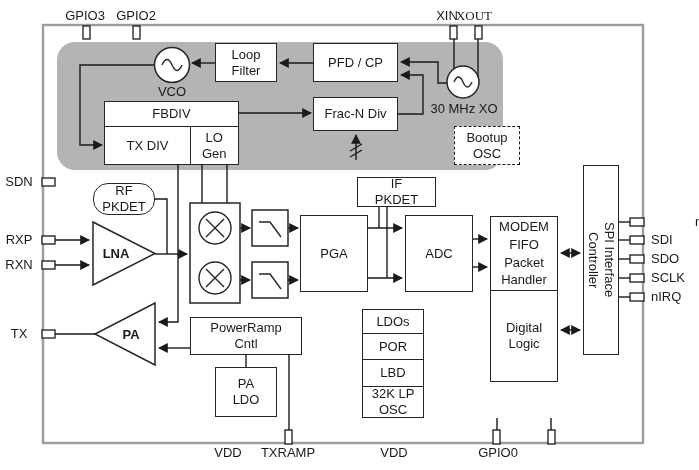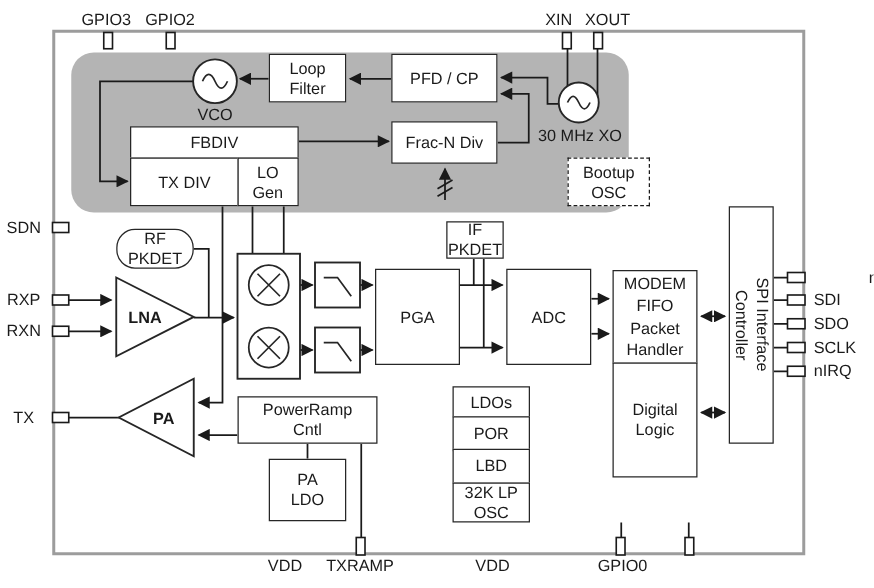--- a/index.html
+++ b/index.html
@@ -130,21 +130,21 @@
   <div class="blk" style="left:313px;top:43px;width:85px;height:39px;">PFD / CP</div>
   <div class="blk" style="left:104px;top:101px;width:135px;height:26px;text-align:center;">FBDIV</div>
   <div class="blk" style="left:104px;top:126px;width:87px;height:39px;">TX DIV</div>
   <div class="blk" style="left:189.5px;top:126px;width:49.5px;height:39px;">LO
 Gen</div>
   <div class="blk" style="left:313px;top:97px;width:85px;height:34px;">Frac-N Div</div>
   <div class="blk dashed" style="left:420px;top:126px;width:66px;height:39px;margin-left:34px;">Bootup
 OSC</div>
   <div class="blk" style="left:93px;top:183px;width:62px;height:32px;border-radius:15px;">RF
 PKDET</div>
-  <div class="blk" style="left:357px;top:177px;width:46px;height:30px;">IF
+  <div class="blk" style="left:357px;top:177px;width:79px;height:30px;">IF
 PKDET</div>
   <div class="blk" style="left:300px;top:215px;width:68px;height:77px;">PGA</div>
   <div class="blk" style="left:405px;top:215px;width:68px;height:77px;">ADC</div>
   <div class="blk" style="left:490px;top:216px;width:68px;height:75px;line-height:1.35;">MODEM
 FIFO
 Packet
 Handler</div>
   <div class="blk" style="left:490px;top:289.5px;width:68px;height:92px;">Digital
 Logic</div>
   <div class="blk vtext" style="left:583px;top:165px;width:36px;height:190px;">SPI Interface
@@ -160,21 +160,21 @@
 OSC</div>
 
   <div class="overlabel" style="left:98px;top:246px;width:36px;">LNA</div>
   <div class="overlabel" style="left:116px;top:327px;width:30px;">PA</div>
   <div class="lbl c" style="left:150px;top:85px;width:44px;">VCO</div>
   <div class="lbl c" style="left:420px;top:102px;width:88px;">30 MHz XO</div>
 
   <div class="lbl c" style="left:57px;top:9px;width:56px;">GPIO3</div>
   <div class="lbl c" style="left:108px;top:9px;width:56px;">GPIO2</div>
   <div class="lbl c" style="left:432px;top:9px;width:30px;">XIN</div>
-  <div class="lbl c" style="left:462px;top:9px;width:48px;">XOUT</div>
+  <div class="lbl c" style="left:450px;top:9px;width:48px;font-family:Liberation Serif, serif;">XOUT</div>
 
   <div class="lbl r" style="left:0px;top:175px;width:38px;">SDN</div>
   <div class="lbl r" style="left:0px;top:233px;width:38px;">RXP</div>
   <div class="lbl r" style="left:0px;top:258px;width:38px;">RXN</div>
   <div class="lbl r" style="left:0px;top:327px;width:38px;">TX</div>
 
   <div class="lbl" style="left:651px;top:215px;margin-left:44px;">nSEL</div>
   <div class="lbl" style="left:651px;top:233px;">SDI</div>
   <div class="lbl" style="left:651px;top:252px;">SDO</div>
   <div class="lbl" style="left:651px;top:271px;">SCLK</div>

